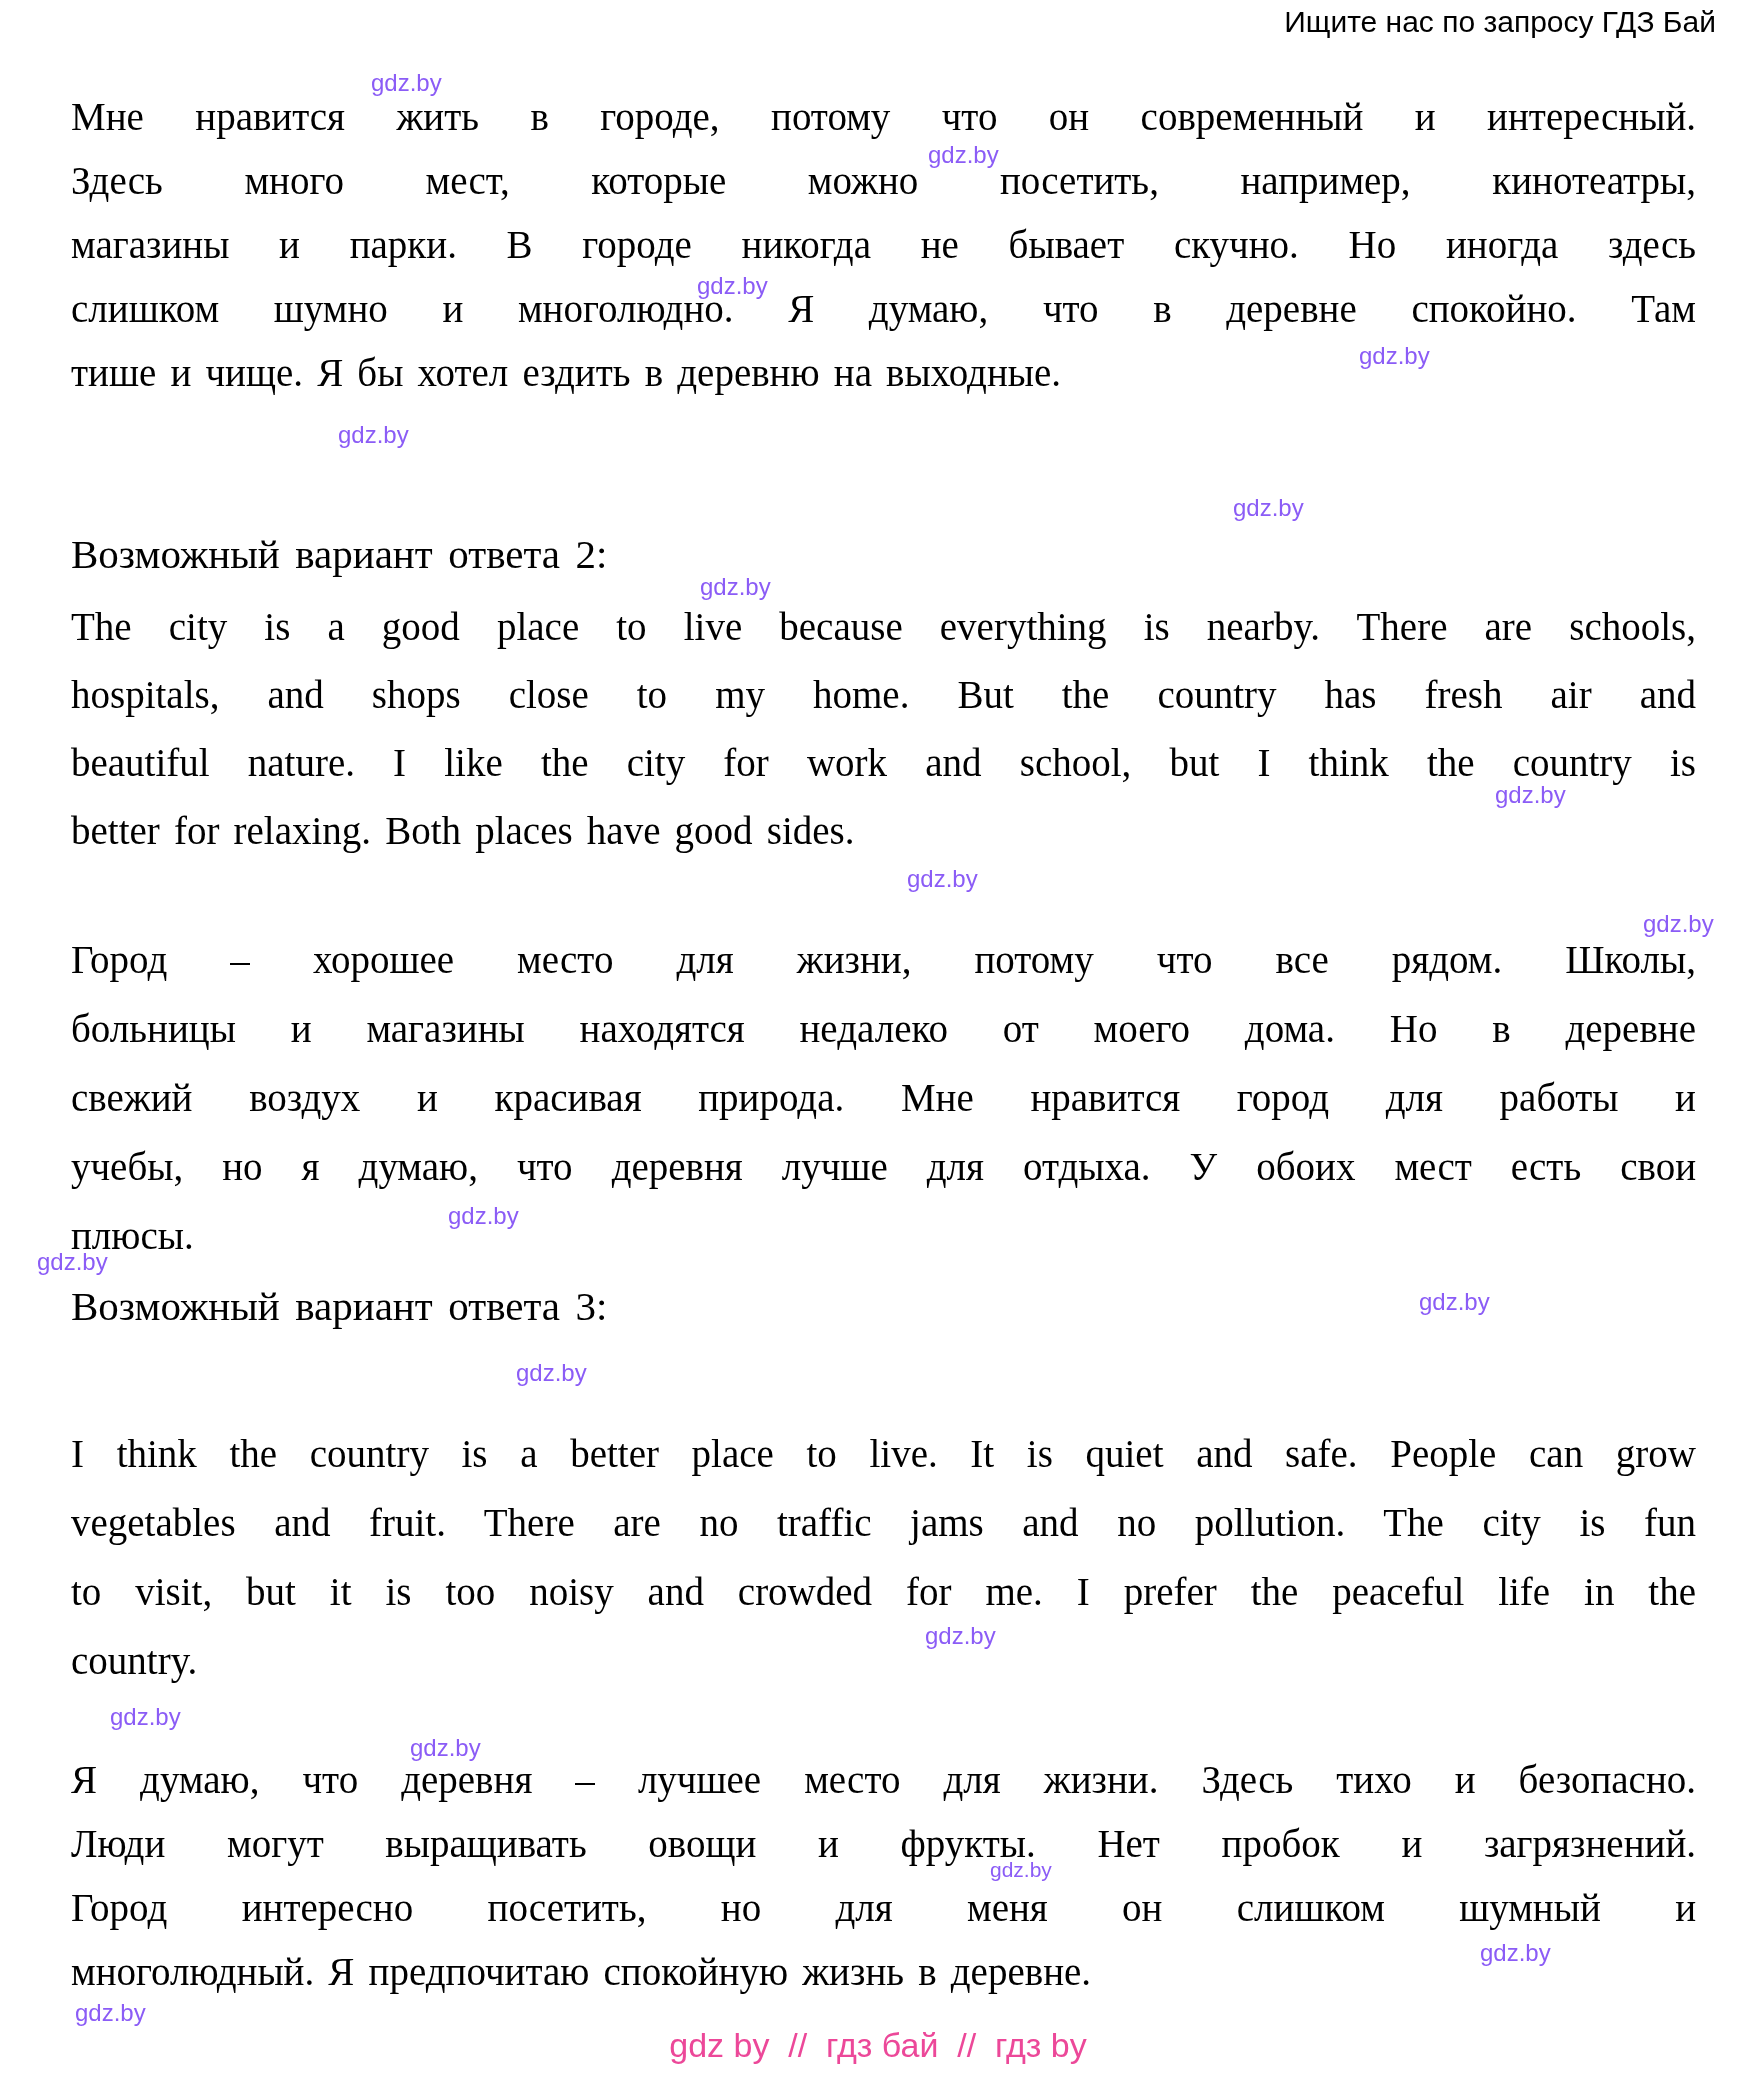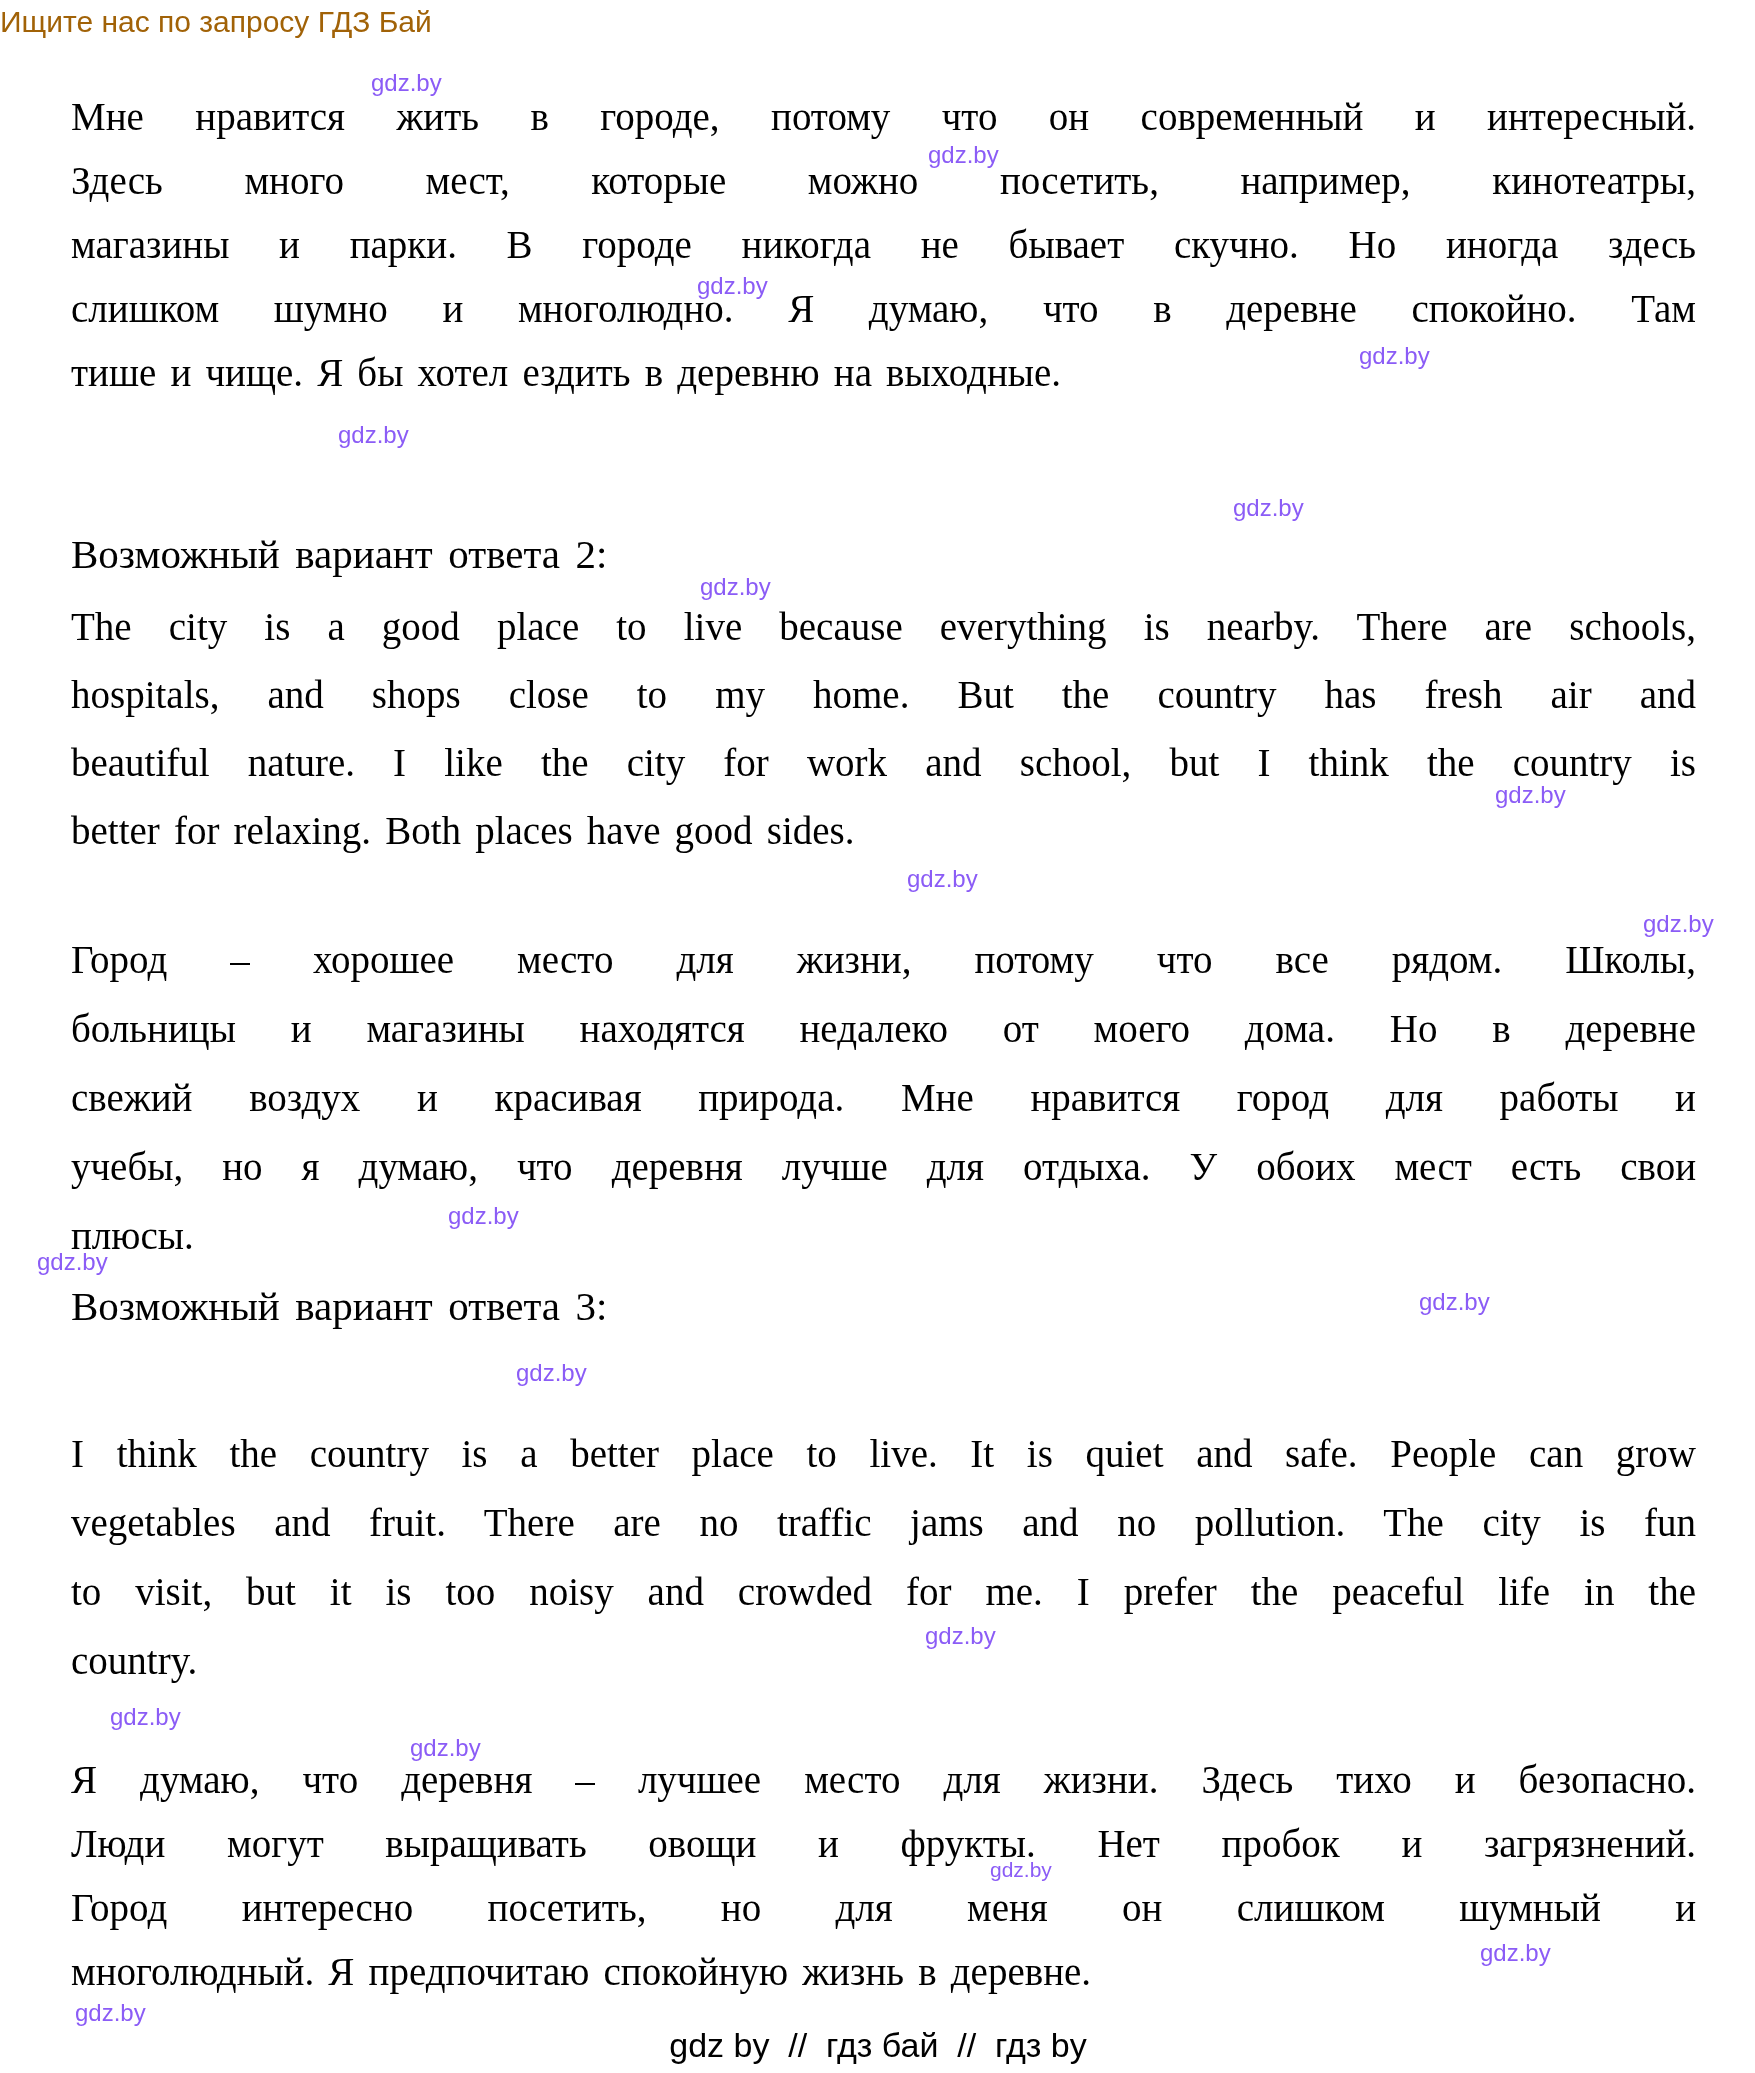--- a/index.html
+++ b/index.html
@@ -2,23 +2,23 @@
 <html style="font-size:14px"><head>
 <meta charset="utf-8">
 <style>
   html,body{margin:0;padding:0;}
   body{
     width:1756px;height:2073px;position:relative;background:#ffffff;
     font-family:"Liberation Serif","DejaVu Serif",serif;color:#000;
     overflow:hidden;
   }
   .banner{
-    position:absolute;top:5.3px;left:0;width:1716px;text-align:left;
+    position:absolute;top:5.3px;left:0;width:1716px;text-align:right;
     font-family:"Liberation Sans","DejaVu Sans",sans-serif;
-    font-size:30px;color:#a16207;
+    font-size:30px;color:#000000;
   }
   .heading{
     position:absolute;left:71px;width:1625px;font-size:41px;
     text-align:left;white-space:nowrap;word-spacing:5.3px;
   }
   #h2{top:482px;margin-top:48px;}
   #h3{top:1282px;}
   .para{position:absolute;left:71px;width:1625px;}
   .line{
     text-align:justify;text-align-last:justify;overflow:hidden;
@@ -31,21 +31,21 @@
   #p4{top:1419px;font-size:39px;} #p4 .line{line-height:69px;height:69px;}
   #p5{top:1748px;font-size:39px;} #p5 .line{line-height:64px;height:64px;}
   .wm{
     position:absolute;
     font-family:"Liberation Sans","DejaVu Sans",sans-serif;
     font-size:24px;color:#8b5cf6;white-space:nowrap;
   }
   .footer{
     position:absolute;top:2026px;left:0;width:1756px;text-align:center;
     font-family:"Liberation Sans","DejaVu Sans",sans-serif;
-    font-size:34px;color:#000000;white-space:pre;
+    font-size:34px;color:#ec4899;white-space:pre;
   }
 </style>
 </head>
 <body>
 
 <div class="banner">Ищите нас по запросу ГДЗ Бай</div>
 
 <div class="para" id="p1">
   <div class="line">Мне нравится жить в городе, потому что он современный и интересный.</div>
   <div class="line">Здесь много мест, которые можно посетить, например, кинотеатры,</div>

